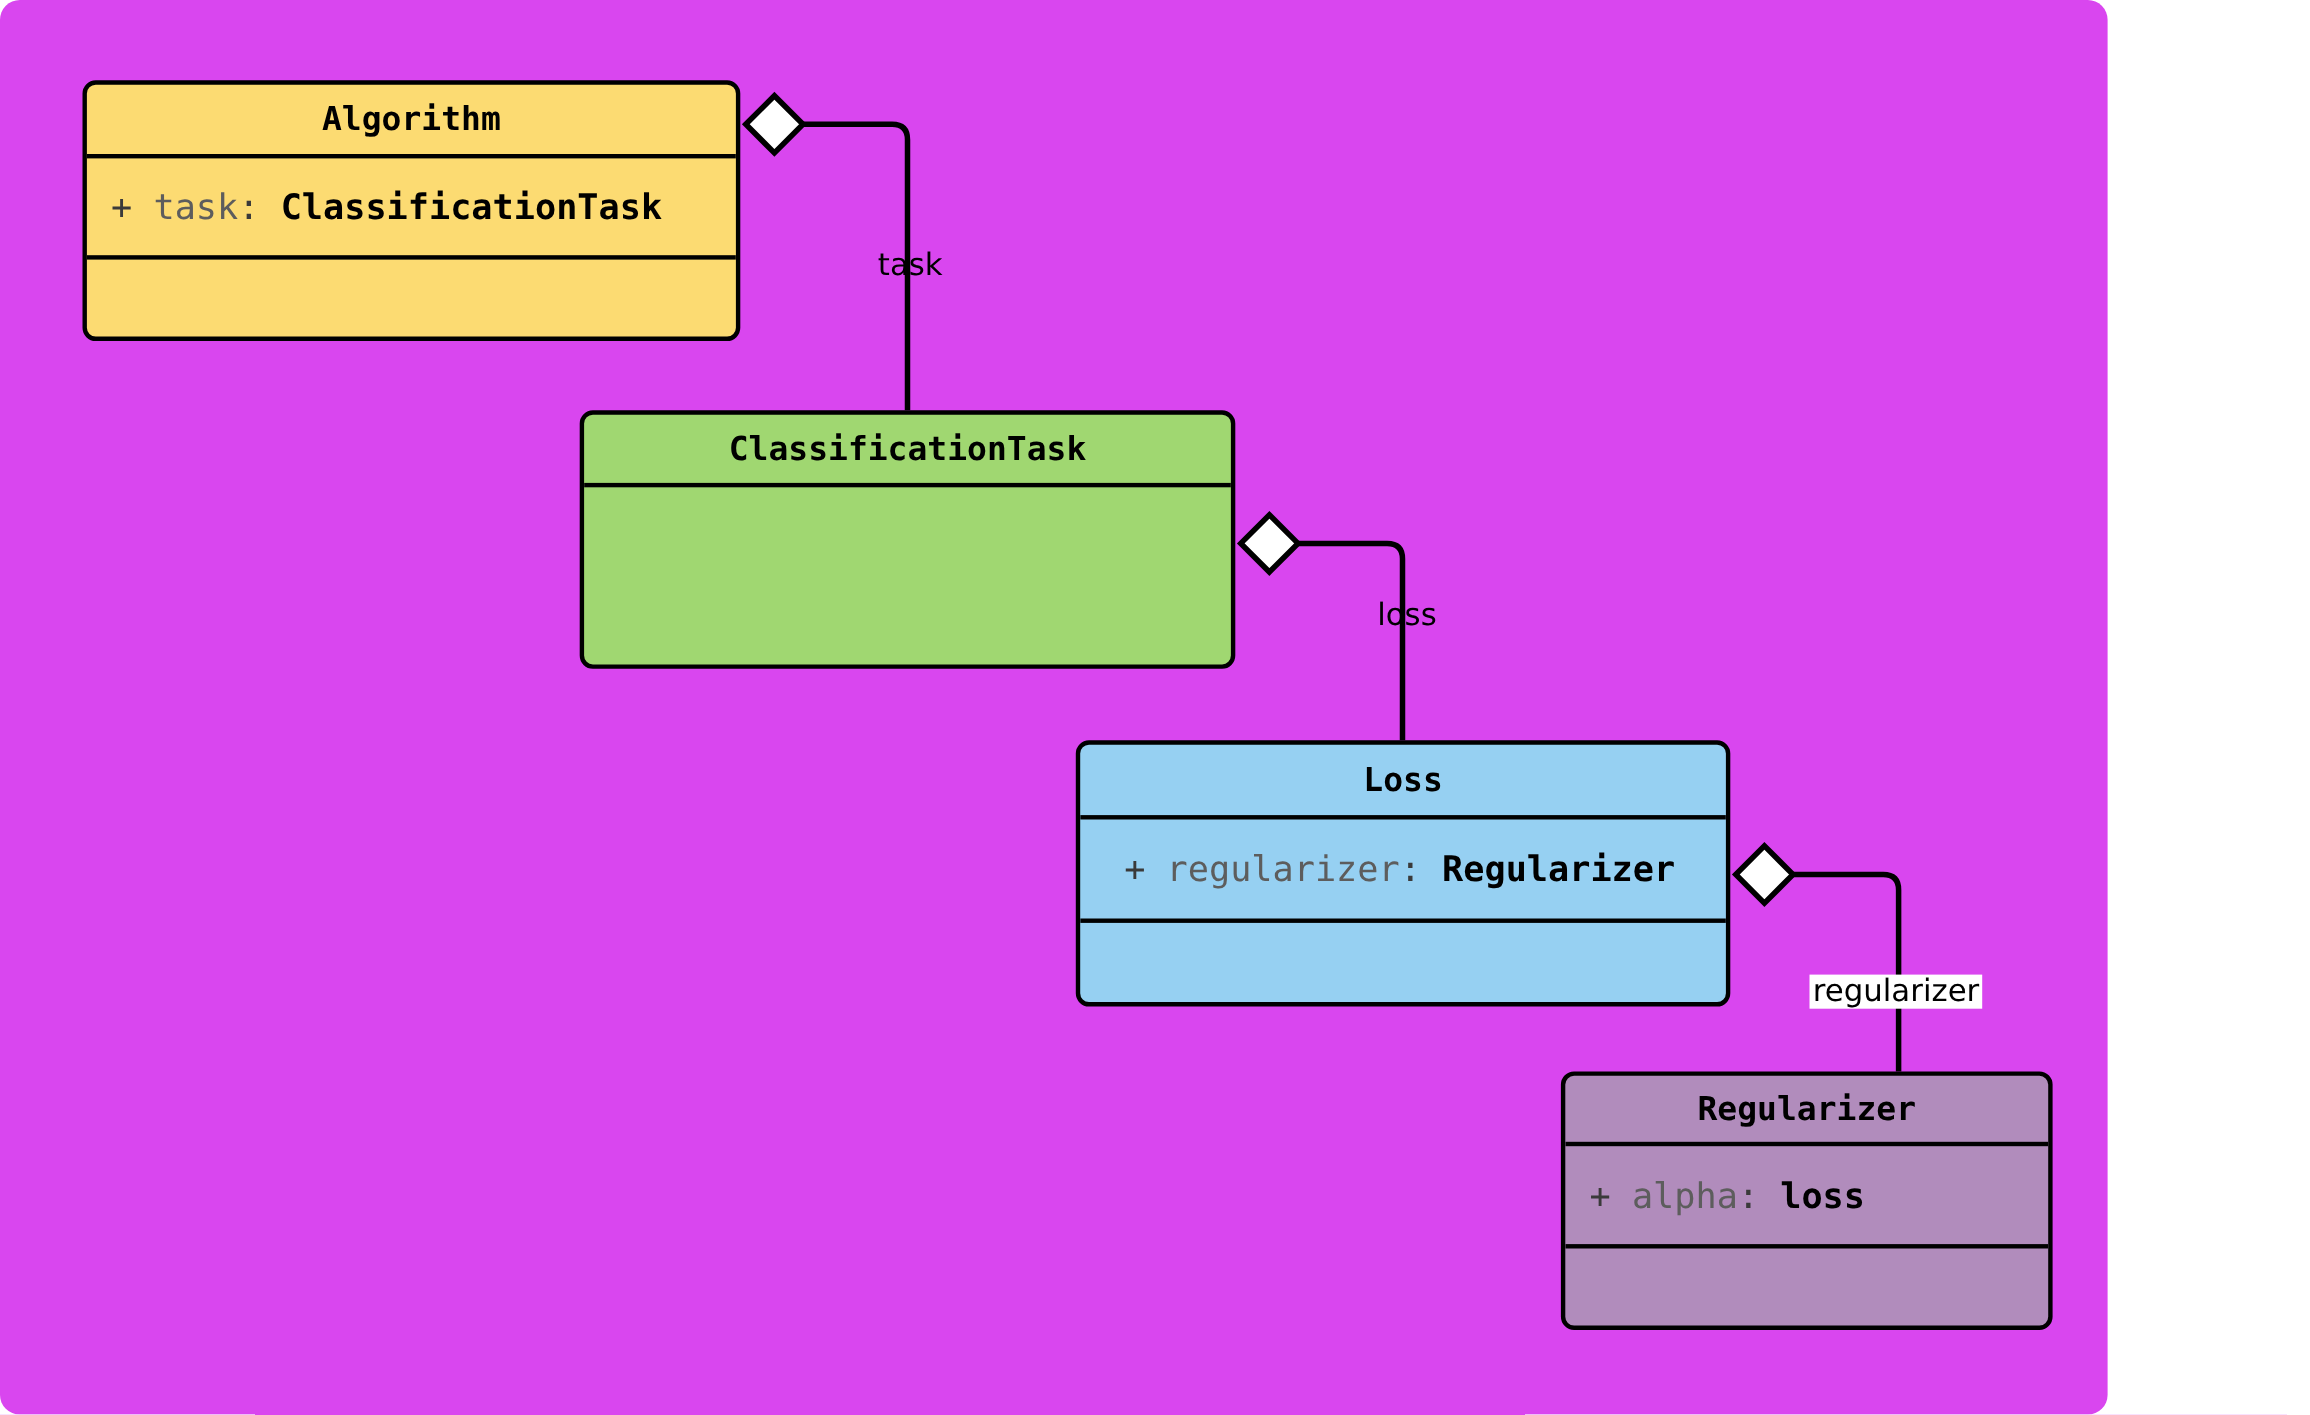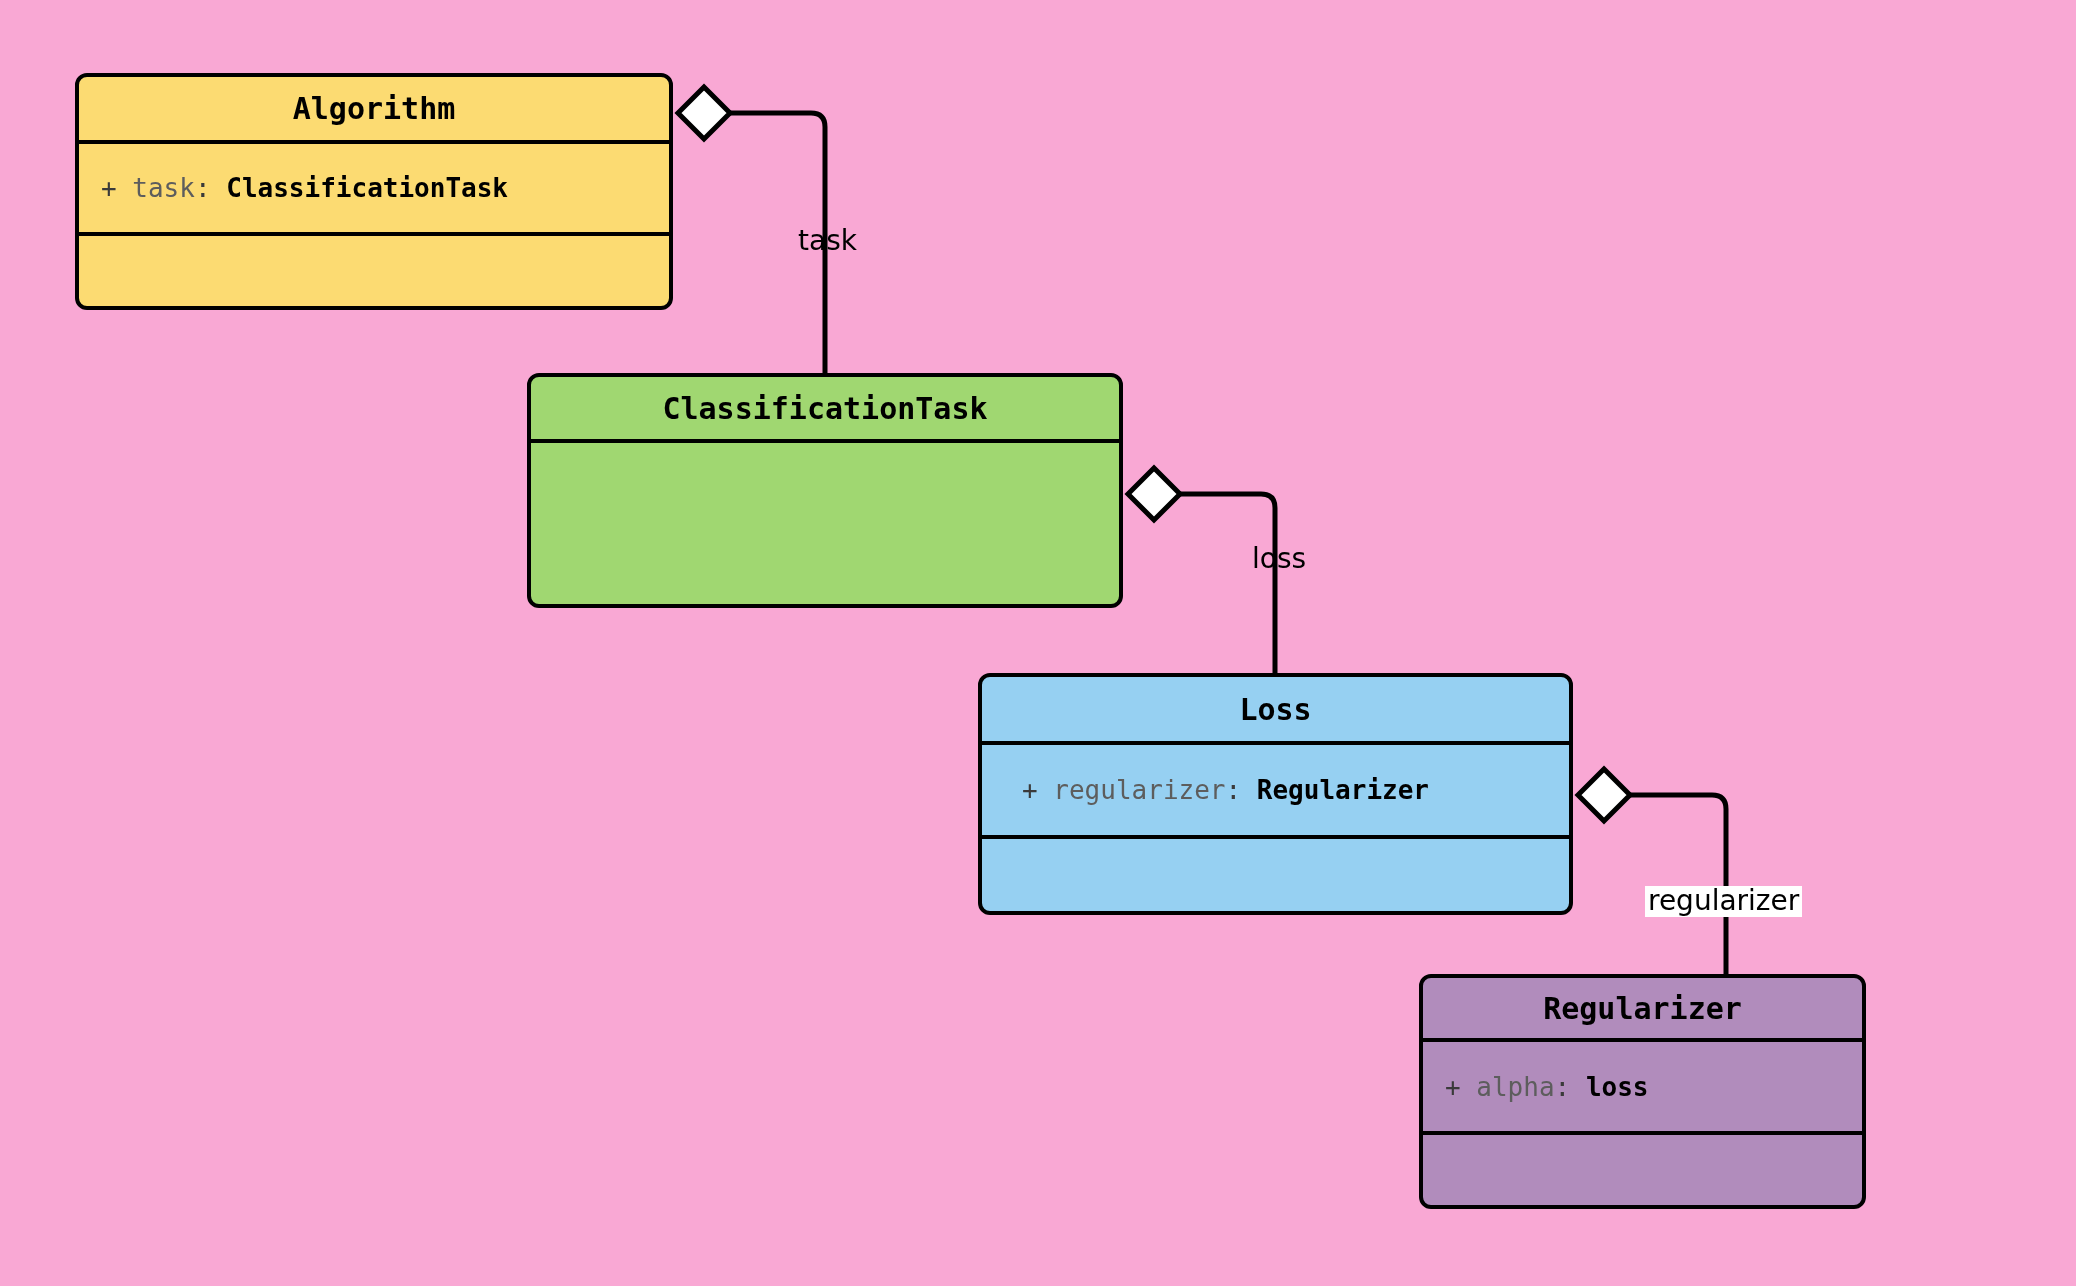--- a/index.html
+++ b/index.html
@@ -6,24 +6,25 @@
   html, body {
     margin: 0;
     padding: 0;
     background: #ffffff;
   }
   body {
     font-family: "DejaVu Sans Mono", monospace;
   }
   #canvas {
     position: relative;
-    width: 2076px;
+    width: 1916px;
     height: 1286px;
-    background: #f9a8d4;
+    background: #d946ef;
     overflow: hidden;
+    border-radius: 18px;
   }
   #wires {
     position: absolute;
     left: 0;
     top: 0;
     width: 2100px;
     height: 1286px;
     pointer-events: none;
   }
   .uml-class {
@@ -56,21 +57,21 @@
   .uml-title {
     font-family: "DejaVu Sans Mono", monospace;
     font-weight: bold;
     font-size: 30px;
     color: #000000;
     letter-spacing: 0px;
     white-space: nowrap;
   }
   .uml-attr {
     font-family: "DejaVu Sans Mono", monospace;
-    font-size: 26px;
+    font-size: 32px;
     white-space: nowrap;
     line-height: 1;
   }
   .attr-vis {
     color: #3a3a3a;
     font-weight: normal;
   }
   .attr-name {
     color: #5d5d5d;
     font-weight: normal;

